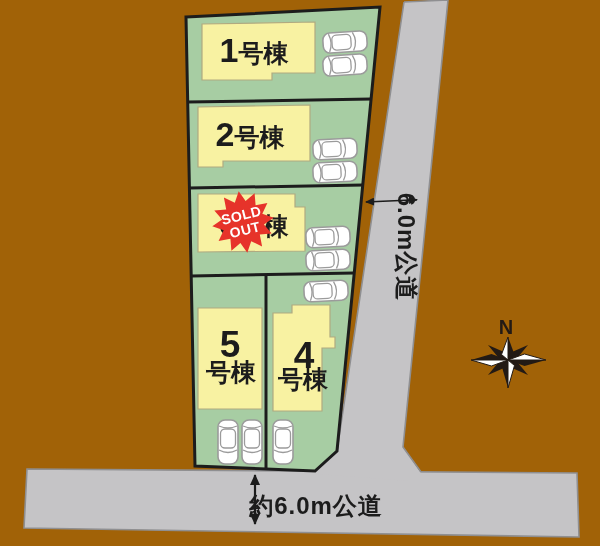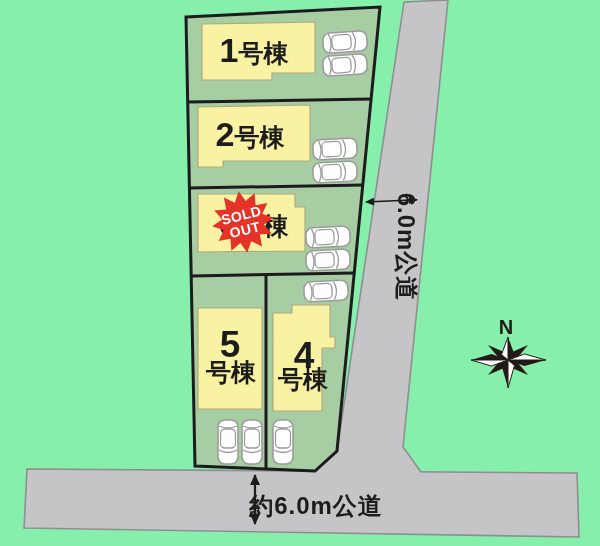--- a/index.html
+++ b/index.html
@@ -1,16 +1,16 @@
 <!DOCTYPE html>
 <html><head>
 <meta charset="utf-8">
 <style>
   html,body{margin:0;padding:0;background:#ffffff;}
-  #stage{position:relative;width:600px;height:546px;background:#86efac;overflow:hidden;}
+  #stage{position:relative;width:600px;height:546px;background:#a16207;overflow:hidden;}
   svg{display:block;}
   text{font-family:"Liberation Sans","DejaVu Sans",sans-serif;fill:#1c1c1c;}
   .lot-label{font-weight:bold;}
   .lot-num{font-size:34px;font-weight:bold;}
   .lot-num-big{font-size:37px;font-weight:bold;}
   .lot-suffix{font-size:25px;font-weight:bold;}
   .road-label{font-size:24px;font-weight:bold;letter-spacing:1px;}
   .badge-text{font-size:14px;font-weight:bold;fill:#ffffff;letter-spacing:0.5px;}
   .north-label{font-size:20px;font-weight:bold;fill:#231a15;}
   .thin-outline{fill:none;stroke:#8f8f91;stroke-width:1.6;}

